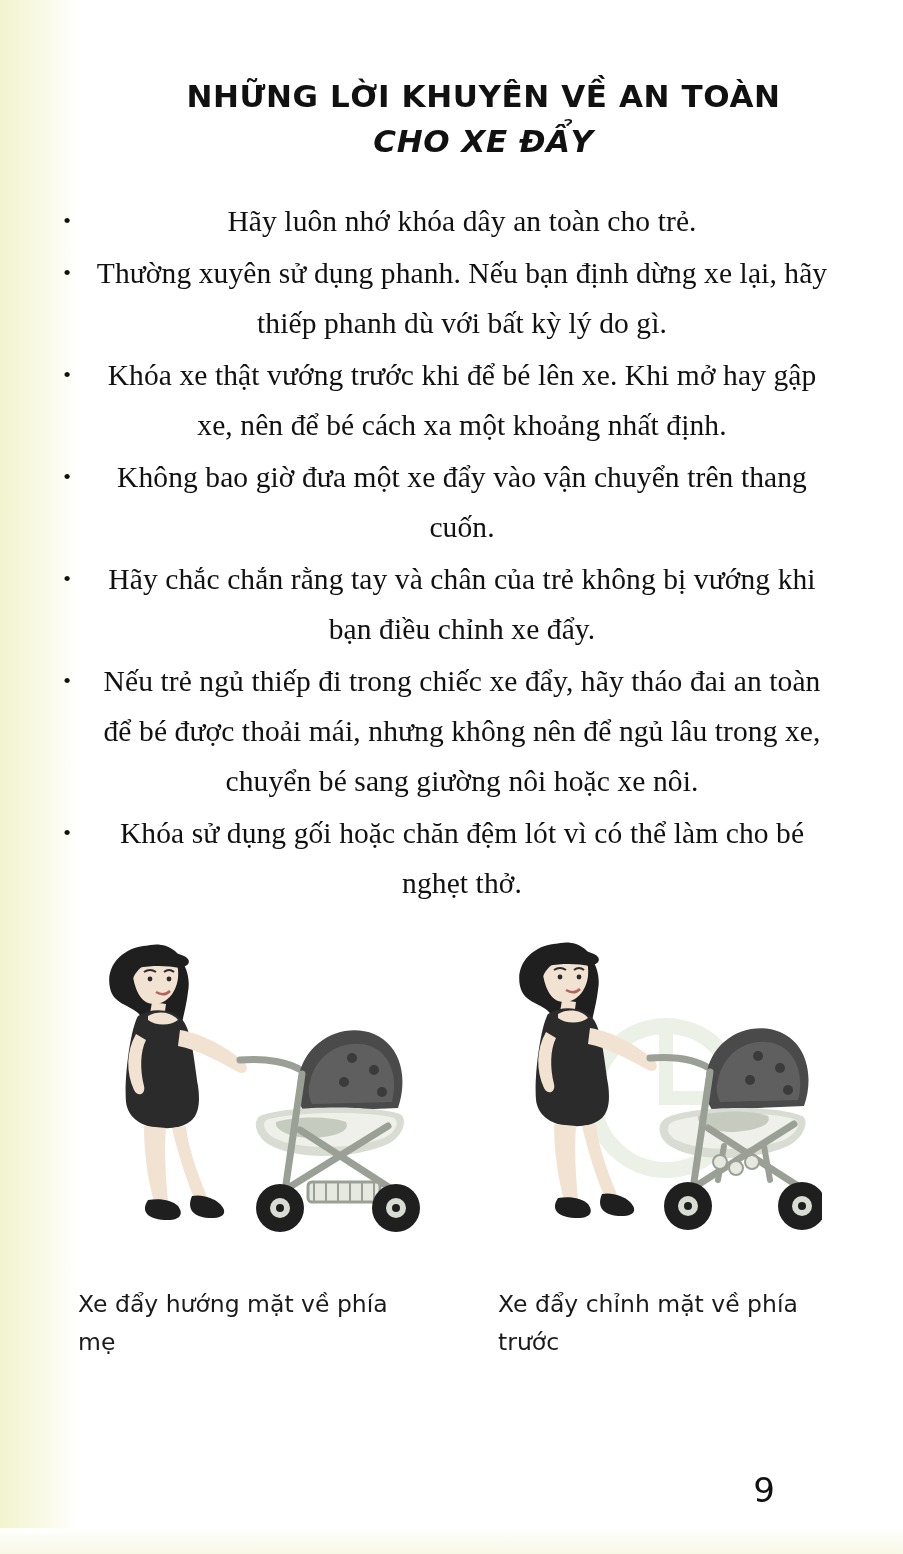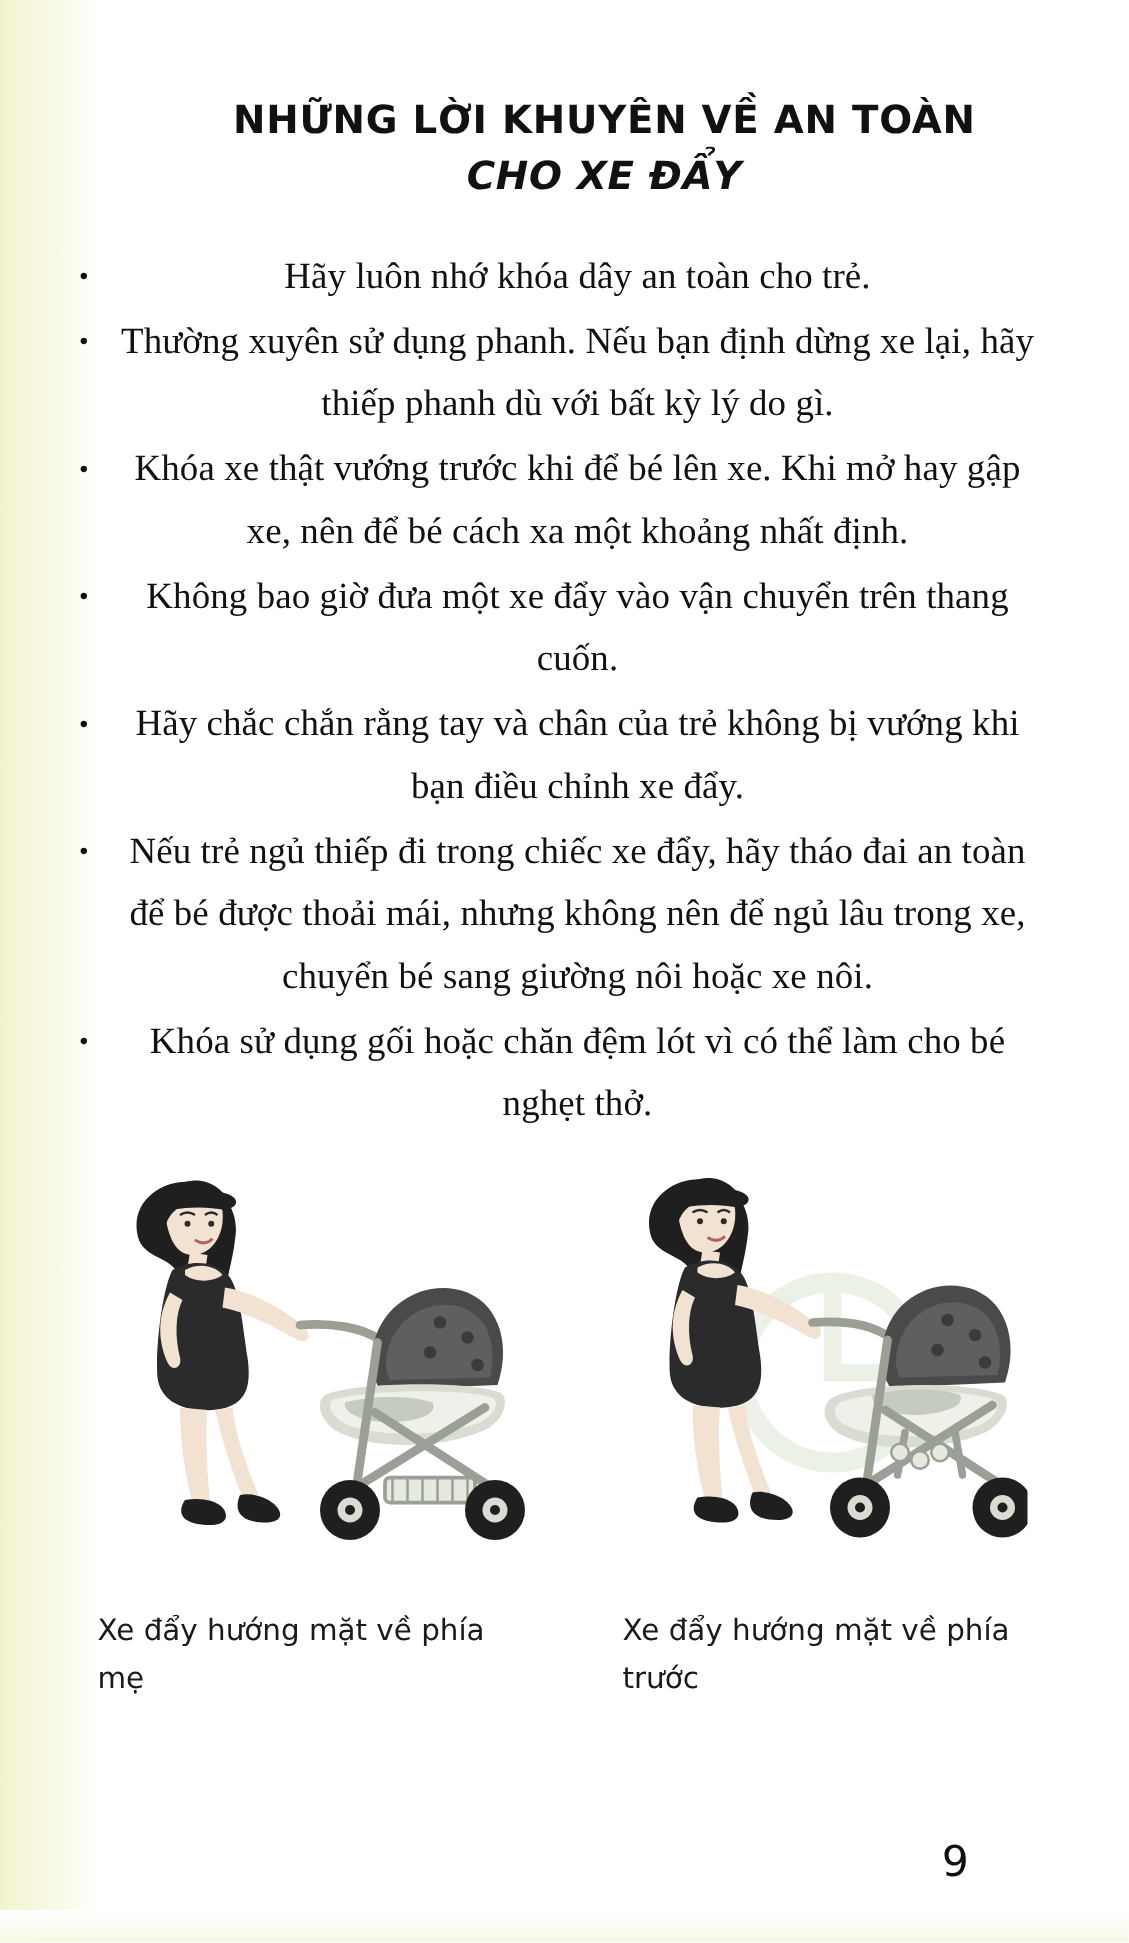--- a/index.html
+++ b/index.html
@@ -310,18 +310,18 @@
           <circle cx="350" cy="276" r="10" fill="#d8dcd2"></circle>
           <circle cx="350" cy="276" r="4" fill="#1f1f1f"></circle>
         </g>
       </svg>
     </div>
 
   </div>
 
   <div class="captions">
     <div class="caption left">Xe đẩy hướng mặt về phía mẹ</div>
-    <div class="caption right">Xe đẩy hướng mặt về phía trước</div>
+    <div class="caption right">Xe đẩy chỉnh mặt về phía trước</div>
   </div>
 
   <div class="page-number">9</div>
 
 </div>
 
 </body></html>

